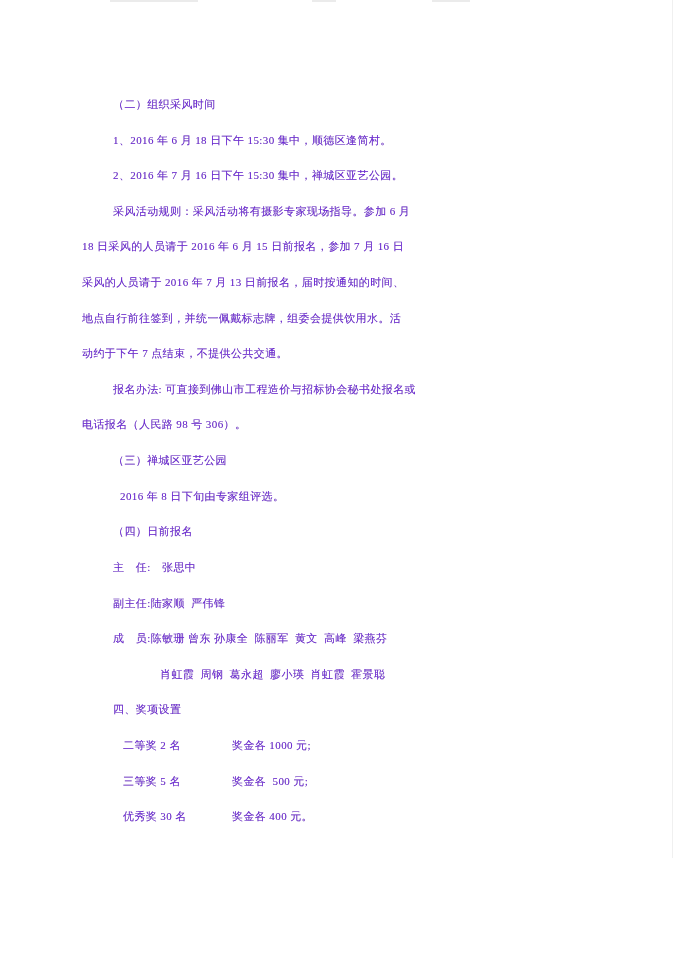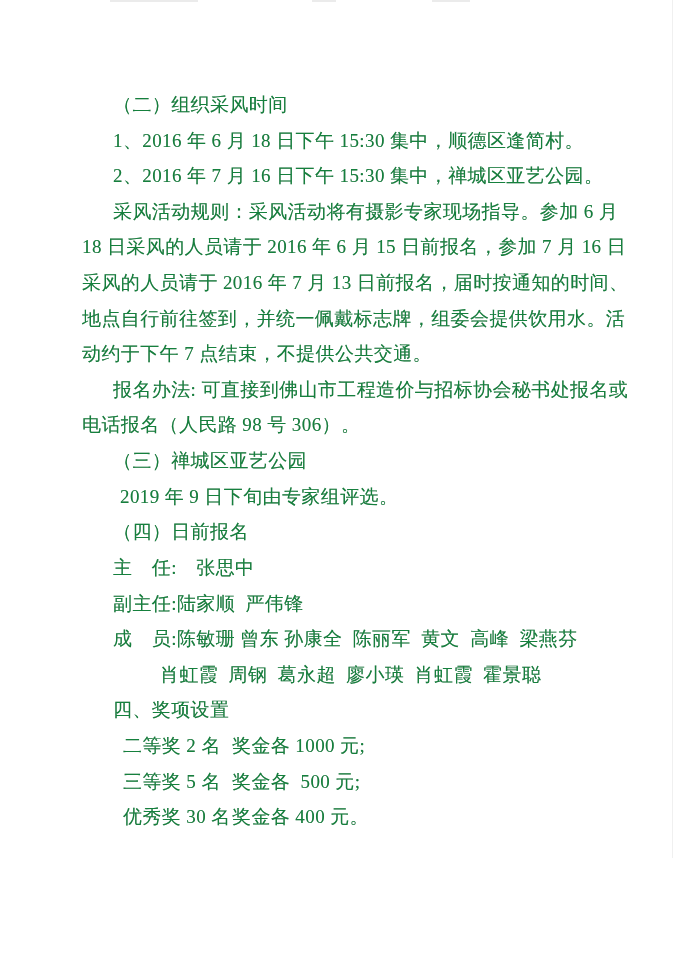--- a/index.html
+++ b/index.html
@@ -36,22 +36,22 @@
   }
   .content {
     position: absolute;
     left: 82px;
     top: 87px;
     width: 530px;
   }
   .line {
     height: 35.62px;
     line-height: 35.62px;
-    font-size: 19px;
-    color: #15803d;
+    font-size: 11px;
+    color: #6d28d9;
     white-space: pre;
     letter-spacing: 0.4px;
     text-shadow: 0 0 0.5px rgba(45,45,45,0.35);
   }
   .i2  { padding-left: 31px; }  
   .i0  { padding-left: 0; }     
   .i38 { padding-left: 38px; }  
   .i78 { padding-left: 78px; }  
   .iprize { padding-left: 41px; } 
   .prize-label {
@@ -80,21 +80,21 @@
     <div class="line i2"><span>采风活动规则：采风活动将有摄影专家现场指导。参加 6 月</span></div>
     <div class="line i0"><span>18 日采风的人员请于 2016 年 6 月 15 日前报名，参加 7 月 16 日</span></div>
     <div class="line i0"><span>采风的人员请于 2016 年 7 月 13 日前报名，届时按通知的时间、</span></div>
     <div class="line i0"><span>地点自行前往签到，并统一佩戴标志牌，组委会提供饮用水。活</span></div>
     <div class="line i0"><span>动约于下午 7 点结束，不提供公共交通。</span></div>
 
     <div class="line i2"><span>报名办法: 可直接到佛山市工程造价与招标协会秘书处报名或</span></div>
     <div class="line i0"><span>电话报名（人民路 98 号 306）。</span></div>
 
     <div class="line i2"><span>（三）禅城区亚艺公园</span></div>
-    <div class="line i38"><span>2019 年 9 日下旬由专家组评选。</span></div>
+    <div class="line i38"><span>2016 年 8 日下旬由专家组评选。</span></div>
 
     <div class="line i2"><span>（四）日前报名</span></div>
     <div class="line i2"><span>主　任:　张思中</span></div>
     <div class="line i2"><span>副主任:陆家顺  严伟锋</span></div>
     <div class="line i2"><span>成　员:陈敏珊 曾东 孙康全  陈丽军  黄文  高峰  梁燕芬</span></div>
     <div class="line i78"><span>肖虹霞  周钢  葛永超  廖小瑛  肖虹霞  霍景聪</span></div>
 
     <div class="line i2"><span>四、奖项设置</span></div>
 
     <div class="line iprize"><span class="prize-label">二等奖 2 名</span><span>奖金各 1000 元;</span></div>

